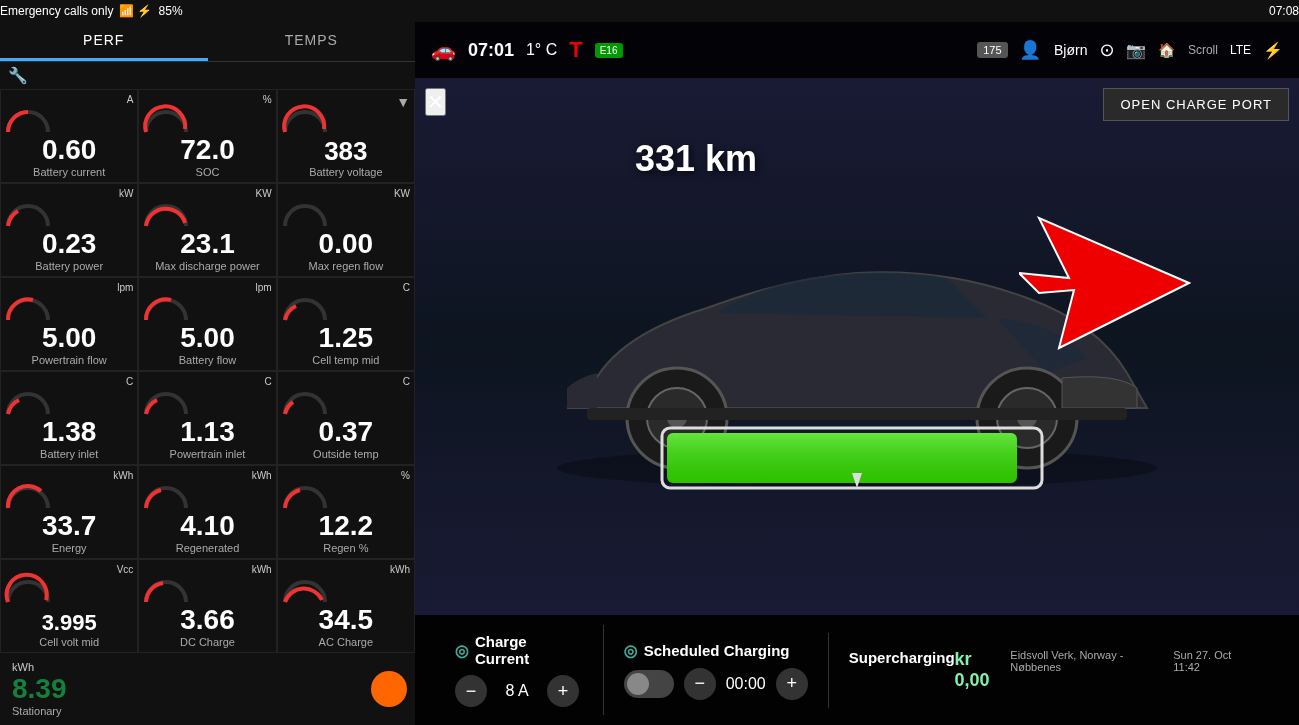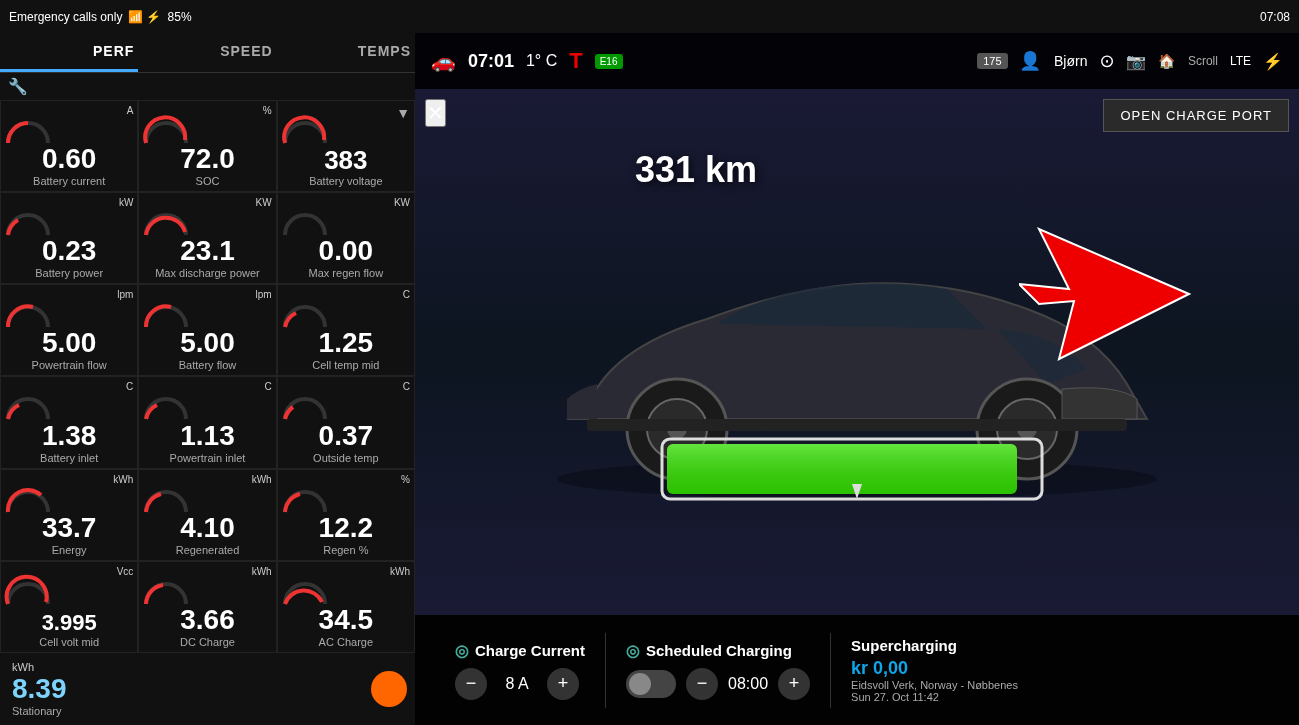--- a/index.html
+++ b/index.html
@@ -11,25 +11,25 @@
       background: #000;
       display: flex;
       flex-direction: column;
     }
 
     
     .status-bar {
       background: #111;
       color: #fff;
       font-size: 12px;
-      padding: 2px 9px;
+      padding: 2px 0;
       display: flex;
       align-items: center;
       gap: 6px;
-      height: 33px;
+      height: 22px;
       flex-shrink: 0;
     }
     .status-bar .spacer { flex: 1; }
 
     
     .main-layout {
       display: flex;
       flex: 1;
       overflow: hidden;
     }
@@ -44,25 +44,25 @@
     }
 
     
     .tabs {
       display: flex;
       border-bottom: 1px solid #333;
       flex-shrink: 0;
     }
     .tab {
       flex: 1;
-      text-align: right;
+      text-align: center;
       padding: 10px 4px;
       color: #aaa;
       font-size: 14px;
-      font-weight: bold;
+      font-weight: normal;
       cursor: pointer;
       letter-spacing: 1px;
     }
     .tab.active {
       color: #fff;
       border-bottom: 3px solid #4af;
     }
 
     
     .wrench-row {
@@ -325,32 +325,32 @@
       top: 3px;
       width: 22px;
       height: 22px;
       border-radius: 50%;
       background: #888;
     }
 
     .supercharging-section {
       padding: 8px 20px;
       display: flex;
-      flex-direction: column;
+      flex-direction: row;
     }
 
     .supercharging-title {
       color: #fff;
       font-size: 15px;
       font-weight: bold;
       margin-bottom: 4px;
     }
 
     .supercharging-price {
-      color: #0ea5e9;
+      color: #86efac;
       font-size: 18px;
       font-weight: bold;
     }
 
     .supercharging-location {
       color: #aaa;
       font-size: 11px;
     }
 
     
@@ -372,21 +372,20 @@
   <div class="spacer"></div>
   <span>07:08</span>
 </div>
 
 <div class="main-layout">
 
   <div class="left-panel">
 
     <div class="tabs">
       <div class="tab active">PERF</div>
-      <div class="tab">SPEED</div>
       <div class="tab">TEMPS</div>
     </div>
 
     <div class="wrench-row">🔧</div>
 
     <div class="metrics-grid">
 
       <div class="metric-cell">
         <svg class="gauge-svg" viewBox="0 0 50 50">
           <path d="M 5 40 A 20 20 0 0 1 45 40" fill="none" stroke="#333" stroke-width="4"></path>
@@ -564,21 +563,21 @@
         <span class="metric-unit">kWh</span>
         <span class="metric-value">34.5</span>
         <span class="metric-label">AC Charge</span>
       </div>
 
     </div>
 
     <div class="bottom-row">
       <div style="display:flex;flex-direction:column;align-items:flex-start;padding:4px">
         <span style="color:#ccc;font-size:11px">kWh</span>
-        <span style="color:#7dd3fc;font-size:28px;font-weight:bold">8.39</span>
+        <span style="color:#15803d;font-size:28px;font-weight:bold">8.39</span>
         <span style="color:#aaa;font-size:11px">Stationary</span>
       </div>
       <div class="orange-dot"></div>
     </div>
   </div>
 
   <div class="right-panel">
 
     <div class="tesla-header">
 
@@ -672,21 +671,21 @@
       <div class="control-section">
         <div class="control-title">
           <span class="control-icon">◎</span>
           <span>Scheduled Charging</span>
         </div>
         <div class="control-row">
           <div class="toggle-pill">
             <div class="toggle-knob"></div>
           </div>
           <button class="ctrl-btn">−</button>
-          <span class="ctrl-value">08:00</span>
+          <span class="ctrl-value">00:00</span>
           <button class="ctrl-btn">+</button>
         </div>
       </div>
 
       <div class="supercharging-section">
         <div class="supercharging-title">Supercharging</div>
         <div class="supercharging-price">kr 0,00</div>
         <div class="supercharging-location">Eidsvoll Verk, Norway - Nøbbenes</div>
         <div class="supercharging-location">Sun 27. Oct 11:42</div>
       </div>

